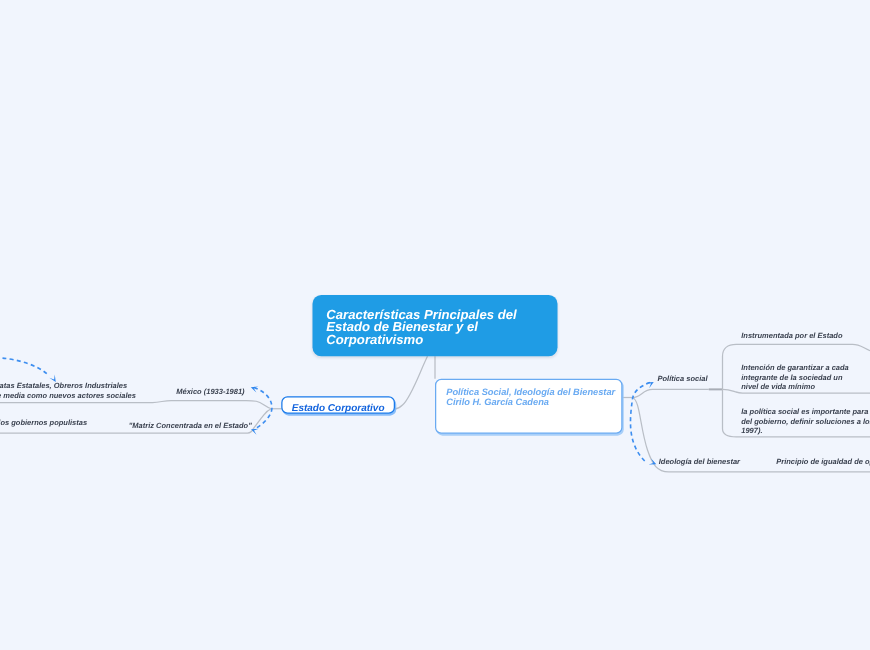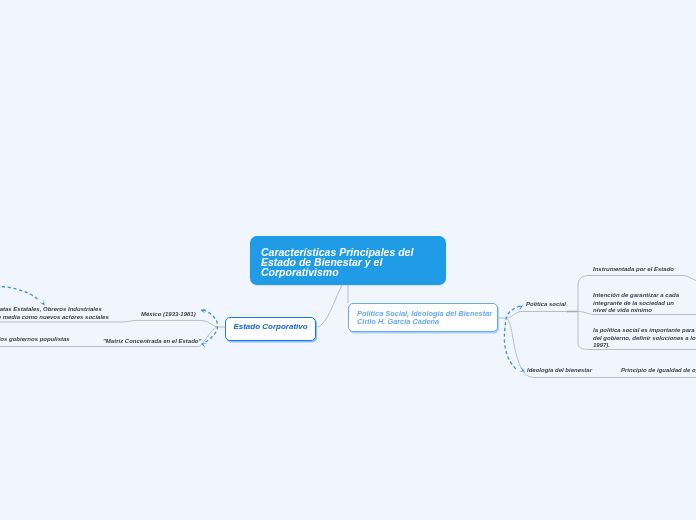--- a/index.html
+++ b/index.html
@@ -7,23 +7,23 @@
 body{width:696px;height:520px;background:#f1f5fd;overflow:hidden;position:relative;
      font-family:"Liberation Sans",sans-serif;}
 #canvas{position:absolute;left:0;top:0;width:696px;height:520px;transform:translateZ(0);font-style:italic;}
 svg.layer{position:absolute;left:0;top:0;width:696px;height:520px;}
 .node{position:absolute;box-sizing:border-box;}
 .central{background:#1f9ce5;color:#fff;border-radius:7px;font-weight:bold;
   font-size:10.5px;line-height:10.2px;padding:11px 11px 8px 11px;
   box-shadow:0 1px 2px rgba(40,60,90,.13);white-space:pre;}
 .wbox{background:#fff;border:1.5px solid #1a7aea;border-radius:5px;font-weight:bold;
   box-shadow:1px 1.5px 0 0 rgba(120,180,248,.85);}
-.b1{left:225px;top:317px;width:91px;height:24px;font-size:8px;line-height:18px;
+.b1{left:225px;top:317px;width:91px;height:14px;font-size:8px;line-height:18px;
   text-align:center;color:#1263dd;}
-.b2{left:348px;top:303px;width:150px;height:29px;font-size:7.4px;line-height:7.7px;
+.b2{left:348px;top:303px;width:150px;height:44px;font-size:7.4px;line-height:7.7px;
   padding:6px 8px;color:#69aaf2;border-color:#69aaf2;white-space:pre;
   box-shadow:1px 1.5px 0 0 rgba(150,198,248,.8);}
 .lbl{position:absolute;font-size:6px;font-weight:bold;color:#3b4250;white-space:pre;
   line-height:7.6px;}
 </style>
 </head>
 <body>
 
 <div id="canvas">
 

